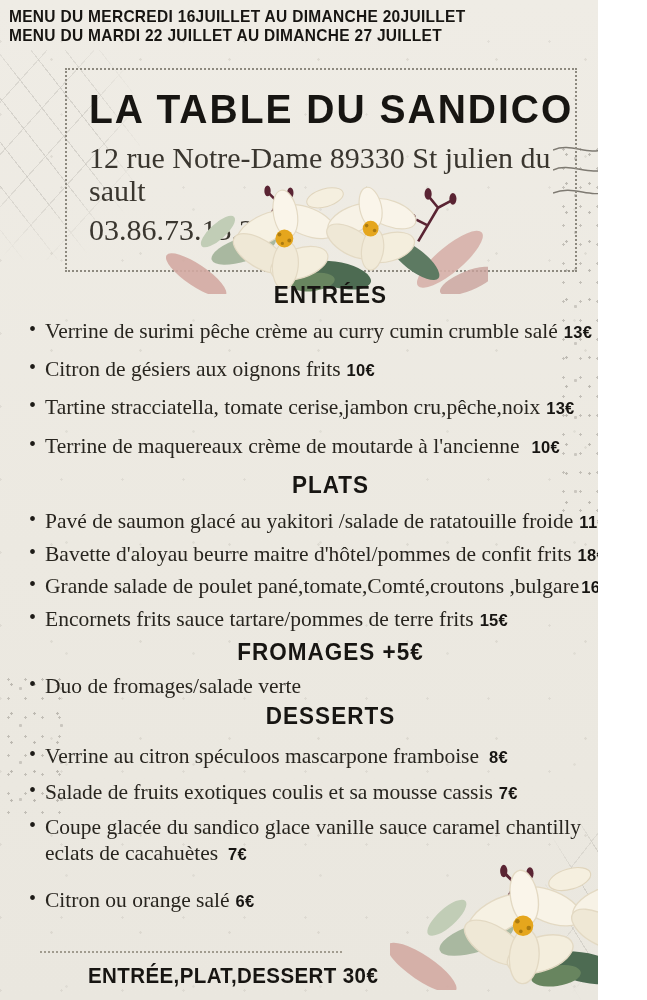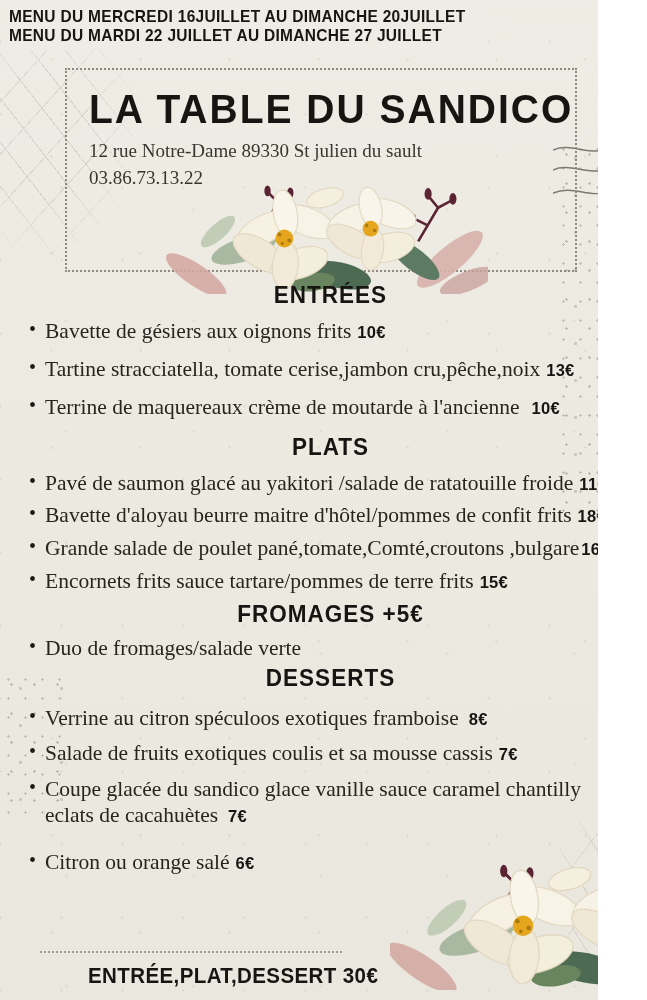--- a/index.html
+++ b/index.html
@@ -52,21 +52,21 @@
   .stamp{ font-family:"Liberation Sans", sans-serif; font-weight:800; color:#171512; }
   .banner{ position:absolute; left:9px; top:7px; }
   .banner-line{ font-size:15.5px; line-height:1.22; letter-spacing:.3px; transform:scaleY(1.08); transform-origin:left top; }
 
   
   .info-box{
     position:absolute; left:65px; top:68px; width:512px; height:204px;
     border:2px dotted #8d897f; padding:18px 0 0 22px; z-index:1;
   }
   .title{ font-size:39px; letter-spacing:2px; line-height:1.05; transform:scaleY(1.06); transform-origin:left top; }
-  .addr{ font-size:19px; color:#3a362f; margin-top:12px; line-height:1.1; }
+  .addr{ font-size:30px; color:#3a362f; margin-top:12px; line-height:1.1; }
   .addr + .addr{ margin-top:6px; }
 
   
   .bouquet{ position:absolute; z-index:2; pointer-events:none; }
   .bouquet-top{ left:166px; top:180px; }
   .bouquet-bottom{ left:390px; top:858px; }
 
   
   .menu{ position:absolute; left:12px; top:283px; width:647px; padding:0 20px 0 10px; z-index:3; }
   .section-title{ text-align:center; font-size:22.5px; letter-spacing:1px; transform:scaleY(1.05); }
@@ -178,21 +178,22 @@
 
   <svg class="bouquet bouquet-bottom" width="364" height="132" viewBox="0 0 320 115">
     <use href="#bouquet"></use>
   </svg>
 
   <div class="menu">
 
     <section class="sec-entrees">
       <h2 class="stamp section-title">ENTRÉES</h2>
       <ul>
-        <li class="item"><span>Bavette de gésiers aux oignons frits</span><span class="stamp price">10€</span></li>
+        <li class="item"><span>Verrine de surimi pêche crème au curry cumin crumble salé</span><span class="stamp price">13€</span></li>
+        <li class="item"><span>Citron de gésiers aux oignons frits</span><span class="stamp price">10€</span></li>
         <li class="item"><span>Tartine stracciatella, tomate cerise,jambon cru,pêche,noix</span><span class="stamp price">13€</span></li>
         <li class="item"><span>Terrine de maquereaux crème de moutarde à l'ancienne</span><span class="stamp price" style="margin-left:12px">10€</span></li>
       </ul>
     </section>
 
     <section class="sec-plats">
       <h2 class="stamp section-title">PLATS</h2>
       <ul>
         <li class="item"><span>Pavé de saumon glacé au yakitori /salade de ratatouille froide</span><span class="stamp price">11€</span></li>
         <li class="item"><span>Bavette d'aloyau beurre maitre d'hôtel/pommes de confit frits</span><span class="stamp price">18€</span></li>
@@ -204,21 +205,21 @@
     <section class="sec-fromages">
       <h2 class="stamp section-title">FROMAGES +5€</h2>
       <ul>
         <li class="item"><span>Duo de fromages/salade verte</span><span class="stamp price"></span></li>
       </ul>
     </section>
 
     <section class="sec-desserts">
       <h2 class="stamp section-title">DESSERTS</h2>
       <ul>
-        <li class="item"><span>Verrine au citron spéculoos exotiques framboise</span><span class="stamp price" style="margin-left:10px">8€</span></li>
+        <li class="item"><span>Verrine au citron spéculoos mascarpone framboise</span><span class="stamp price" style="margin-left:10px">8€</span></li>
         <li class="item"><span>Salade de fruits exotiques coulis et sa mousse cassis</span><span class="stamp price">7€</span></li>
         <li class="item" style="max-width:590px"><span>Coupe glacée du sandico glace vanille sauce caramel chantilly eclats de cacahuètes</span><span class="stamp price" style="margin-left:10px">7€</span></li>
         <li class="item item-last"><span>Citron ou orange salé</span><span class="stamp price">6€</span></li>
       </ul>
     </section>
 
   </div>
 
   <div class="divider"></div>
   <div class="stamp footer">

